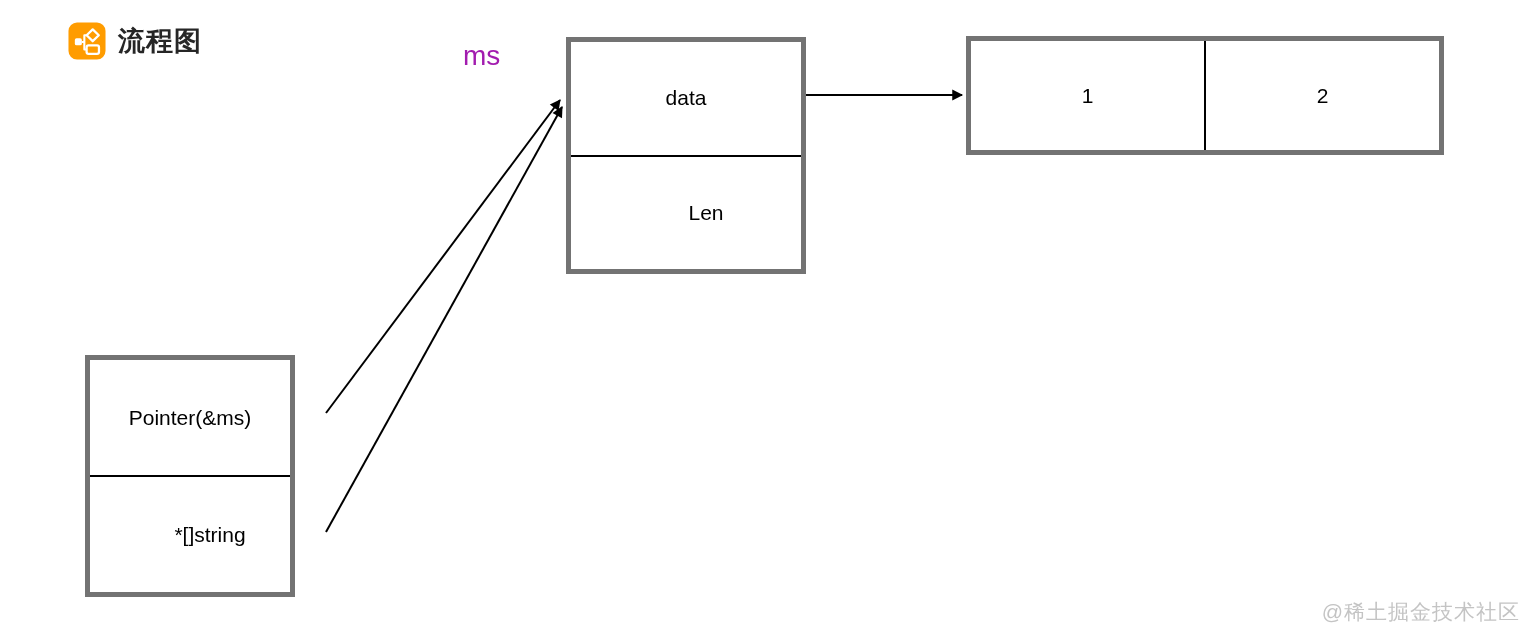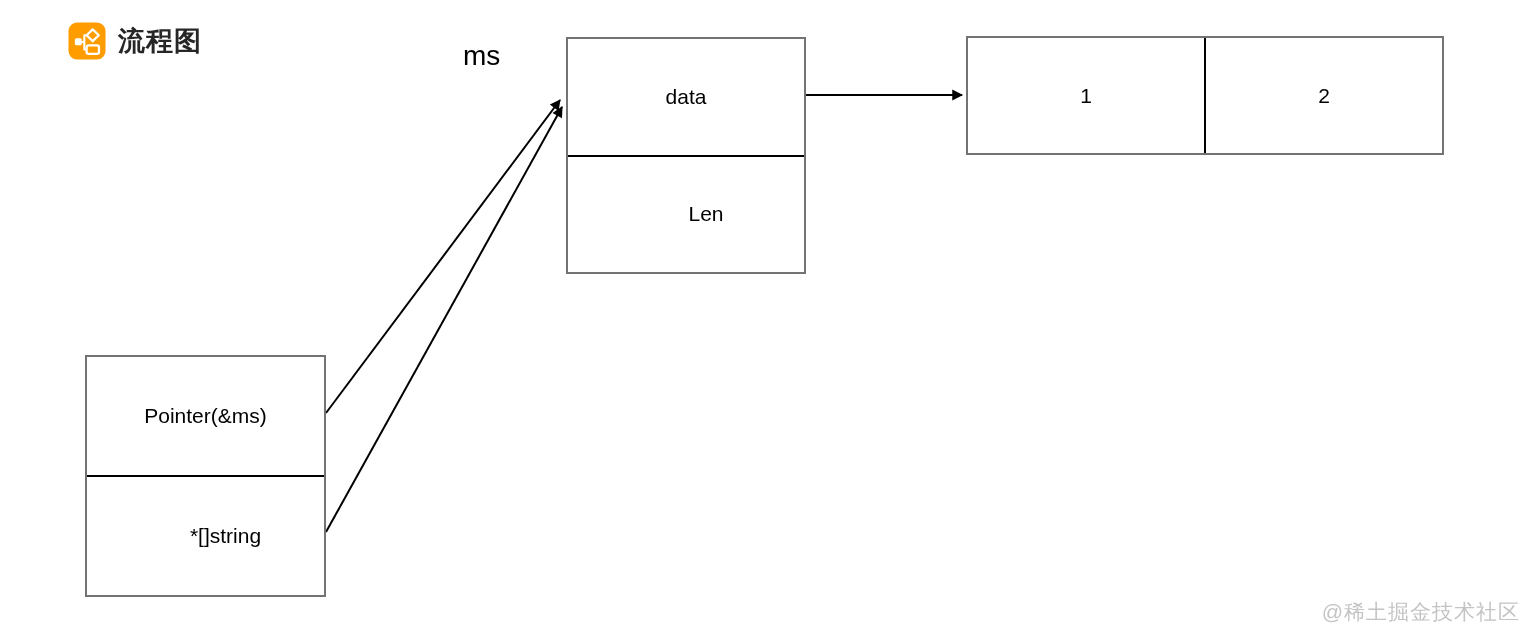--- a/index.html
+++ b/index.html
@@ -10,33 +10,33 @@
 
   
   .header { position: absolute; left: 20px; top: 22px; display: flex; align-items: center; gap: 12px; margin-left: 48px; }
   .app-icon { width: 38px; height: 38px; display: block; }
   .page-title { font-size: 27px; font-weight: bold; color: #262626; letter-spacing: 1px; line-height: 38px; }
 
   
   svg.connectors { position: absolute; left: 0; top: 0; width: 1530px; height: 630px; pointer-events: none; }
 
   
-  .box { position: absolute; border: 2px solid #737373; background: #fff; display: flex; }
+  .box { position: absolute; border: 5px solid #737373; background: #fff; display: flex; }
   .box.v { flex-direction: column; }
   .box.h { flex-direction: row; }
   .cell { display: flex; align-items: center; justify-content: center;
           font-size: 21px; color: #000; flex: 1 1 0; }
   .box.v .cell + .cell { border-top: 2px solid #000; padding-left: 40px; }
   .box.h .cell + .cell { border-left: 2px solid #000; }
 
   #ms-box      { left: 566px; top: 37px;  width: 240px; height: 237px; }
   #array-box   { left: 966px; top: 36px;  width: 478px; height: 119px; }
-  #pointer-box { left: 85px;  top: 355px; width: 241px; height: 242px; }
+  #pointer-box { left: 85px;  top: 355px; width: 210px; height: 242px; }
 
-  .ms-label { position: absolute; left: 463px; top: 40px; font-size: 28px; color: #000000; }
+  .ms-label { position: absolute; left: 463px; top: 40px; font-size: 28px; color: #a21caf; }
 
   .watermark { position: absolute; right: 10px; top: 598px; font-size: 21px; color: #c4c4c4; letter-spacing: 1px; }
 </style>
 </head>
 <body>
 
 <div class="canvas">
 
   <div class="header">
     <svg class="app-icon" viewBox="0 0 40 40">

